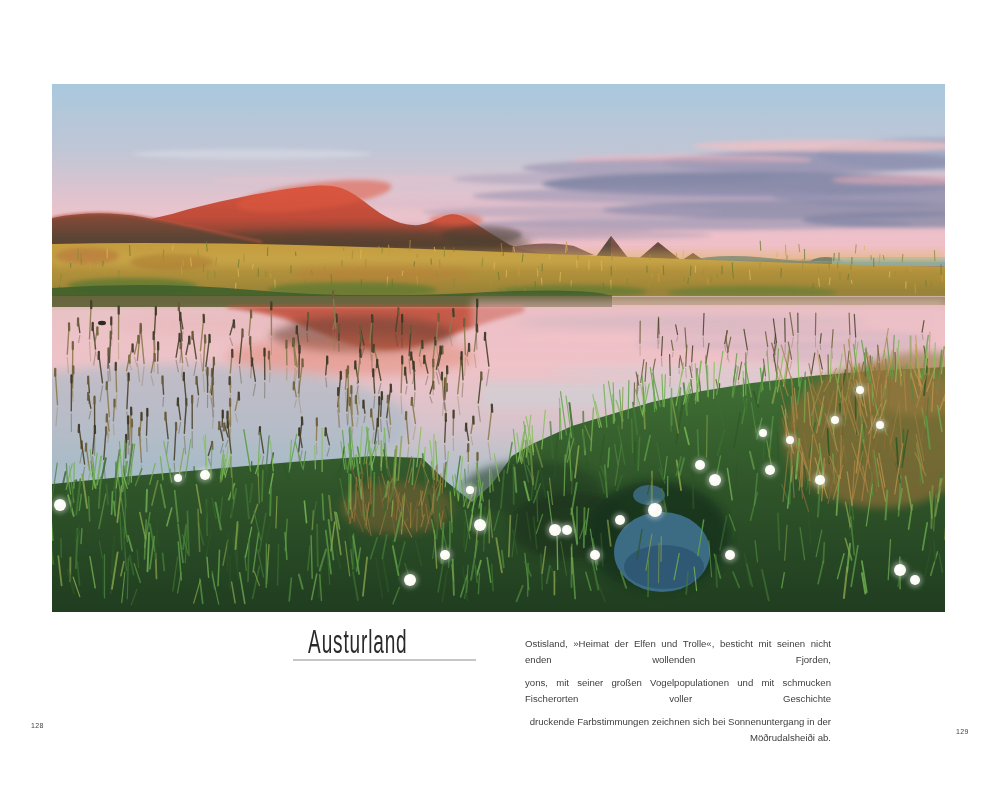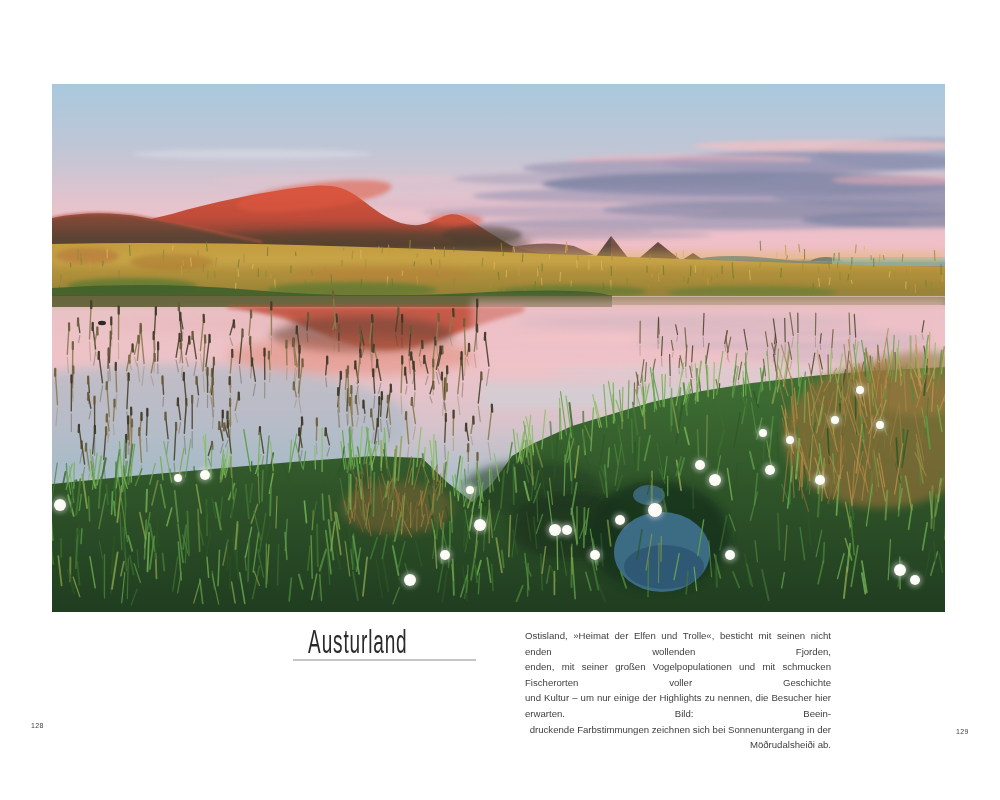--- a/index.html
+++ b/index.html
@@ -22,21 +22,21 @@
     letter-spacing:1.5px;
   }
   .rule{
     position:absolute;left:293px;top:659px;width:183px;height:2px;
     background:#c6c6c6;
   }
   .caption{
     position:absolute;left:525px;top:628px;width:306px;
     font-size:9.6px;line-height:15.6px;color:#3e3e3e;font-weight:400;
   }
-  .cap-line{text-align:justify;text-align-last:justify;}
+  .cap-line{text-align:justify;text-align-last:justify;margin-top:8px;}
   .cap-line.last{text-align:right;text-align-last:auto;}
   .pageno{position:absolute;font-size:7px;color:#3d3d3d;letter-spacing:0.3px;}
   #pnl{left:31px;top:722px;}
   #pnr{left:956px;top:728px;}
 </style>
 </head>
 <body>
 
 <div class="photo" role="img" aria-label="Sunset over the Möðrudalsheiði heath in East Iceland: a red-lit mountain under pink sky and purple clouds, mirrored in a calm lake fringed by reeds and cotton grass">
   <svg viewBox="0 0 893 528" xmlns="http://www.w3.org/2000/svg">
@@ -1922,19 +1922,18 @@
   </svg>
 </div>
 
 <div class="heading">
   <span class="squeeze">Austurland</span>
 </div>
 <div class="rule"></div>
 
 <div class="caption">
   <div class="cap-line">Ostisland, »Heimat der Elfen und Trolle«, besticht mit seinen nicht enden wollenden Fjorden,</div>
-  <div class="cap-line">enden, mit seiner großen Vogelpopulationen und mit schmucken Fischerorten voller Geschichte</div>
-  <div class="cap-line">und Kultur – um nur einige der Highlights zu nennen, die Besucher hier erwarten. Bild: Beein-</div>
+  <div class="cap-line">yons, mit seiner großen Vogelpopulationen und mit schmucken Fischerorten voller Geschichte</div>
   <div class="cap-line last">druckende Farbstimmungen zeichnen sich bei Sonnenuntergang in der Möðrudalsheiði ab.</div>
 </div>
 
 <div class="pageno" id="pnl">128</div>
 <div class="pageno" id="pnr">129</div>
 
 </body></html>

